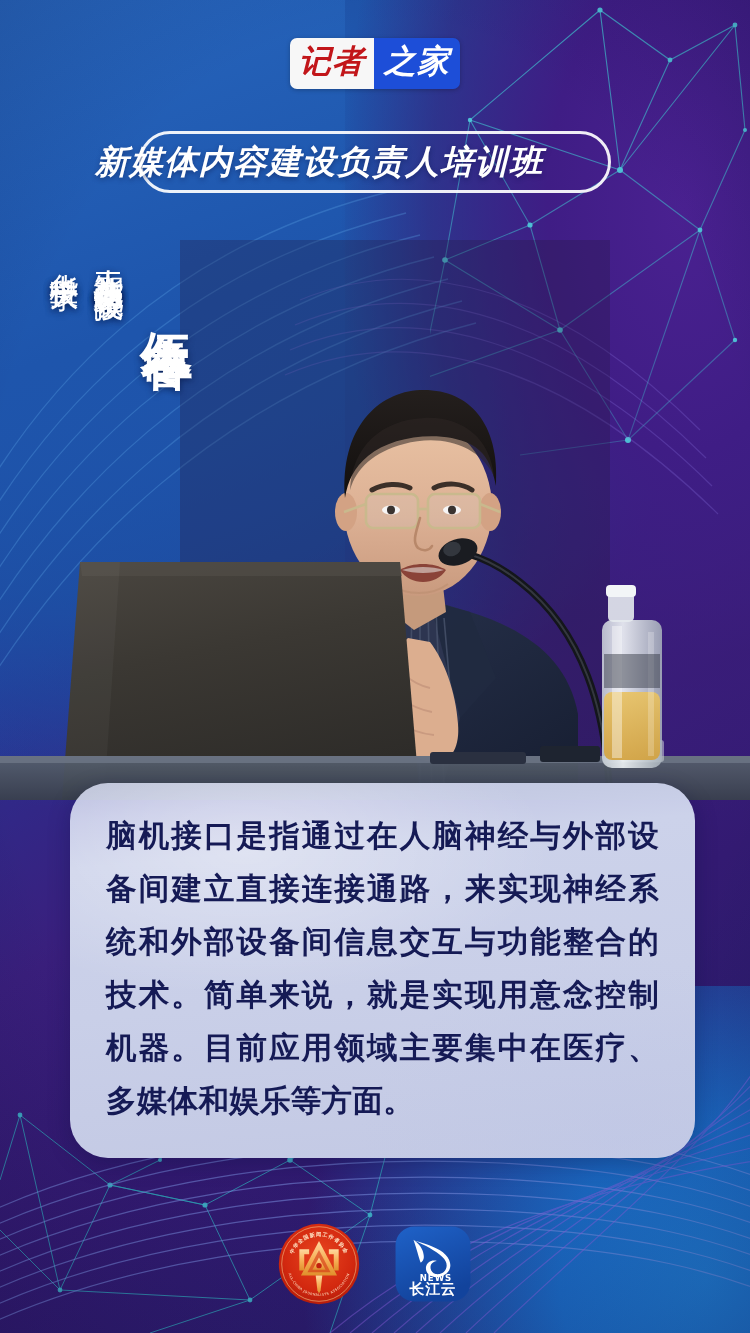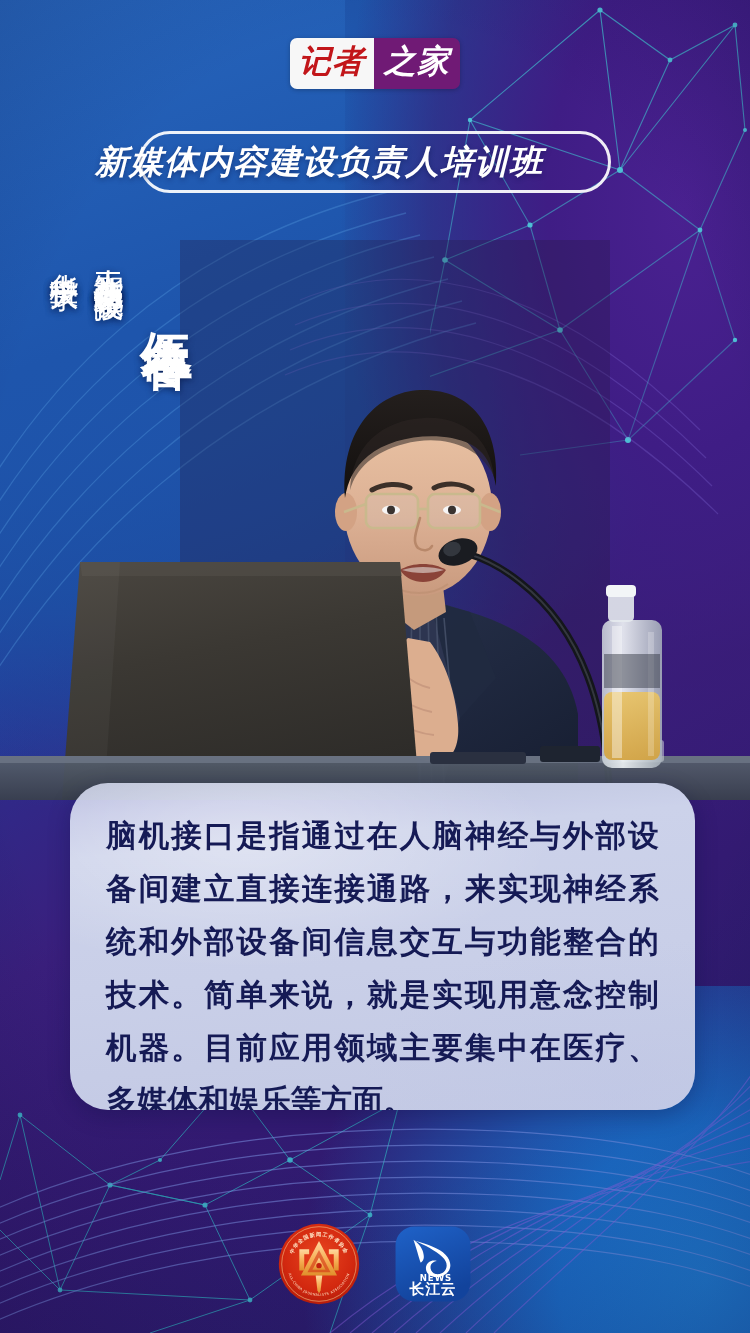--- a/index.html
+++ b/index.html
@@ -50,21 +50,21 @@
   }
   .logo-box { display:flex; align-items:stretch; border-radius:7px; overflow:hidden; box-shadow:0 1px 4px rgba(0,0,0,.25); }
   .logo-white {
     background:#f7f7f7; color:#c2161a;
     font-family:"DejaVu Serif","Liberation Serif",serif;
     font-weight:bold; font-size:32px; line-height:1;
     padding:7px 9px 9px 9px; letter-spacing:1px;
     font-style:italic;
   }
   .logo-red {
-    background:#701a75; color:#ffffff;
+    background:#1d4ed8; color:#ffffff;
     font-family:"DejaVu Serif","Liberation Serif",serif;
     font-weight:bold; font-size:32px; line-height:1;
     padding:7px 10px 12px 10px; letter-spacing:1px;
     font-style:italic;
   }
   .logo-daxuetang {
     color:#ffffff; font-size:38px; font-weight:bold; line-height:1;
     letter-spacing:2px;
     -webkit-text-stroke:2.5px #d8c08a;
     paint-order:stroke fill;
@@ -100,21 +100,21 @@
   }
   .vcol-name { top:290px; left:140px; font-size:52px; font-weight:bold; letter-spacing:4px; }
   .vcol-role { top:246px; left:93px; font-size:30px; font-weight:normal; letter-spacing:2px; }
   .vcol-univ { top:250px; left:49px; font-size:29px; font-weight:normal; letter-spacing:2px; }
 
   
   .photo { position:absolute; left:0; top:240px; width:750px; height:560px; z-index:10; overflow:hidden; }
 
   
   .quote-card {
-    position:absolute; left:70px; top:783px; width:625px; height:327px;
+    position:absolute; left:70px; top:783px; width:625px; height:375px;
     border-radius:38px;
     background:linear-gradient(175deg, rgba(210,216,240,.82) 0%, rgba(205,211,237,.93) 9%, #ccd2ea 20%, #c9cfe8 55%, #c3c9e4 100%);
     box-shadow:0 6px 22px rgba(10,14,60,.30);
     z-index:30;
     overflow:hidden;
   }
   .quote-card-sheen {
     position:absolute; inset:0;
     background:
       radial-gradient(ellipse 70% 55% at 28% 18%, rgba(255,255,255,.38) 0%, rgba(255,255,255,0) 70%),

